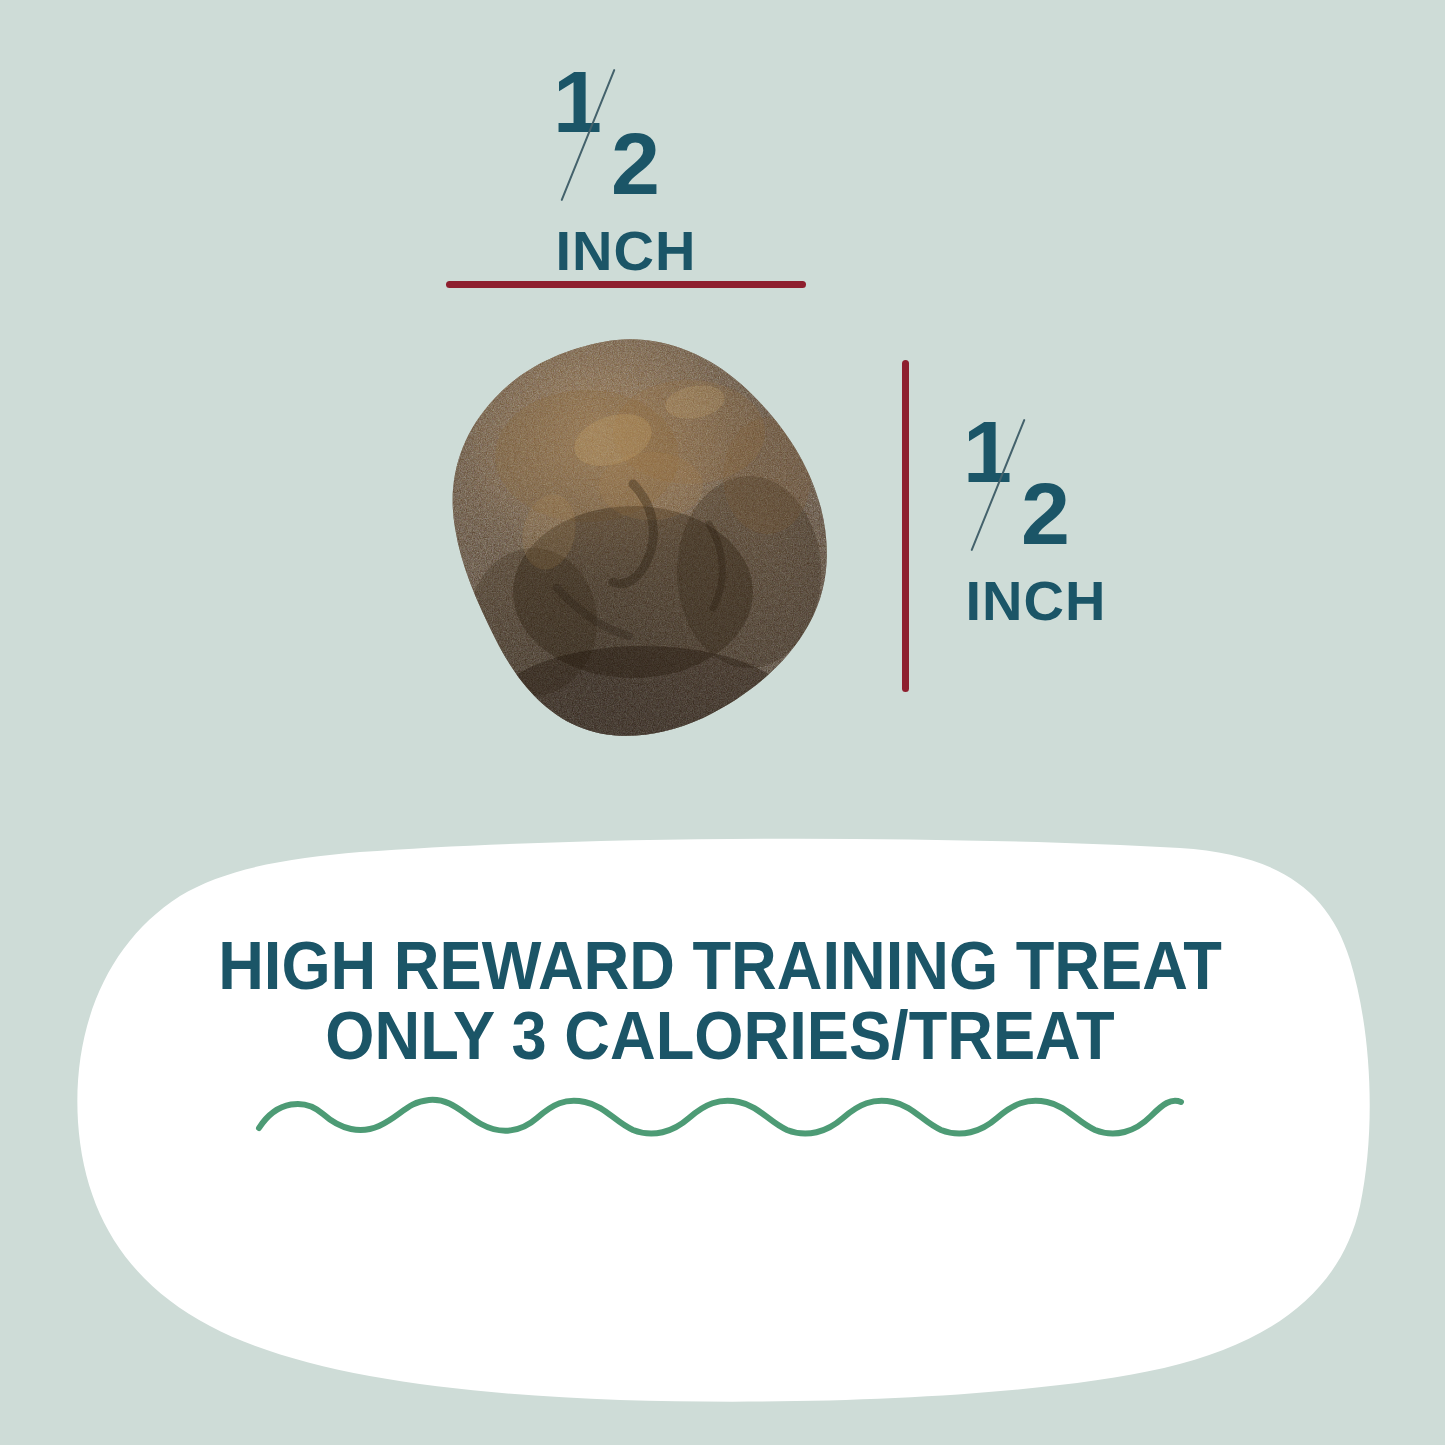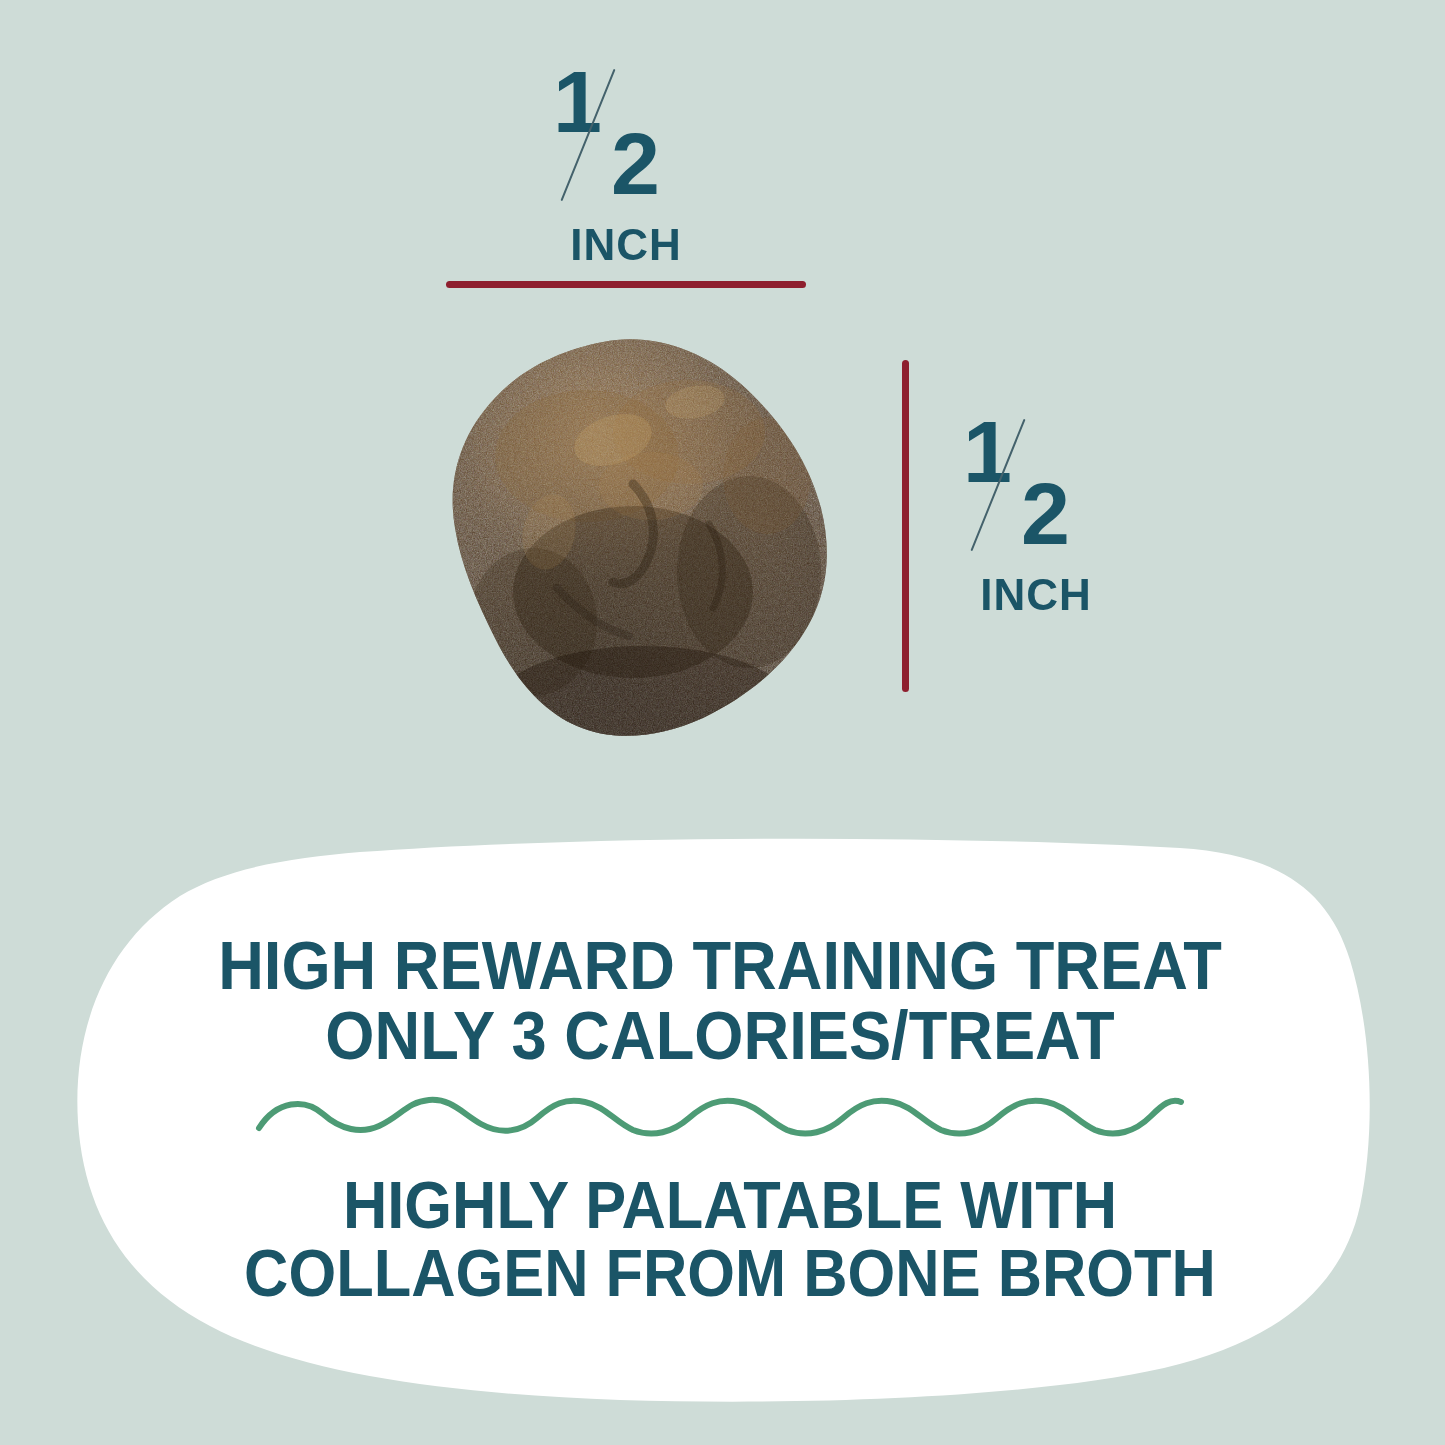--- a/index.html
+++ b/index.html
@@ -45,21 +45,21 @@
     width: 2px;
     height: 142px;
     background: #44626c;
     transform: rotate(22deg);
     transform-origin: 50% 50%;
     border-radius: 2px;
   }
   .unit-label {
     font-family: "Liberation Sans", sans-serif;
     font-weight: 700;
-    font-size: 44px;
+    font-size: 56px;
     letter-spacing: 1px;
     color: #1b5567;
     text-align: center;
     line-height: 1;
   }
 
   
   #fraction-top {
     left: 545px;
     top: 58px;
@@ -300,18 +300,14 @@
                C 604 16 618 10 638 14
                C 658 18 668 34 686 42
                C 706 50 726 44 742 30
                C 758 16 772 10 792 14
                C 812 18 822 34 840 42
                C 860 50 880 44 896 28
                C 908 16 916 10 926 14" fill="none" stroke="#4d9b75" stroke-width="6" stroke-linecap="round" stroke-linejoin="round"></path>
     </svg>
   </div>
 
-  <div id="callout-text-2">
-    <div class="headline small">HIGHLY PALATABLE WITH</div>
-    <div class="headline small">COLLAGEN FROM BONE BROTH</div>
-  </div>
 
 </div>
 
 </body></html>

